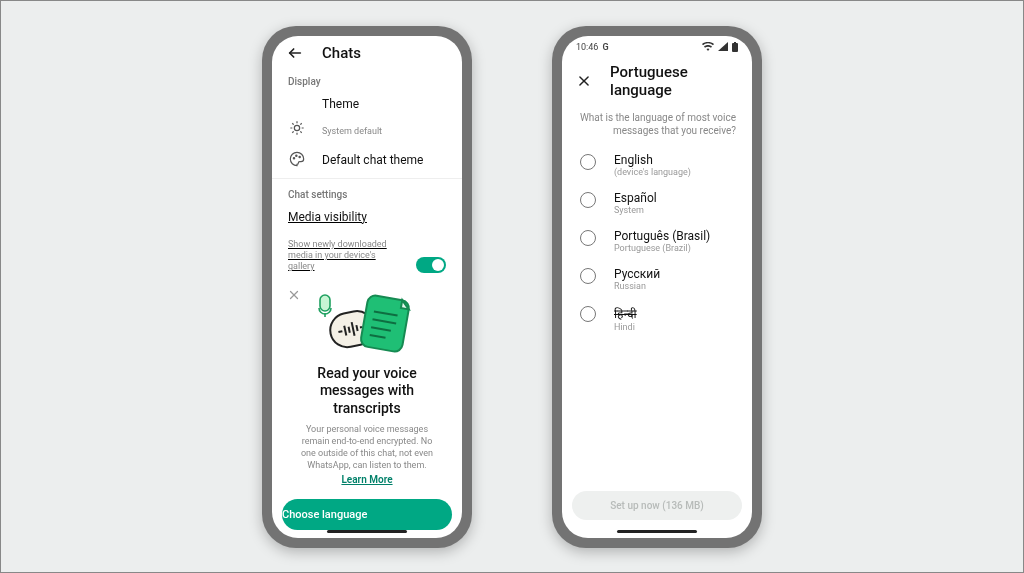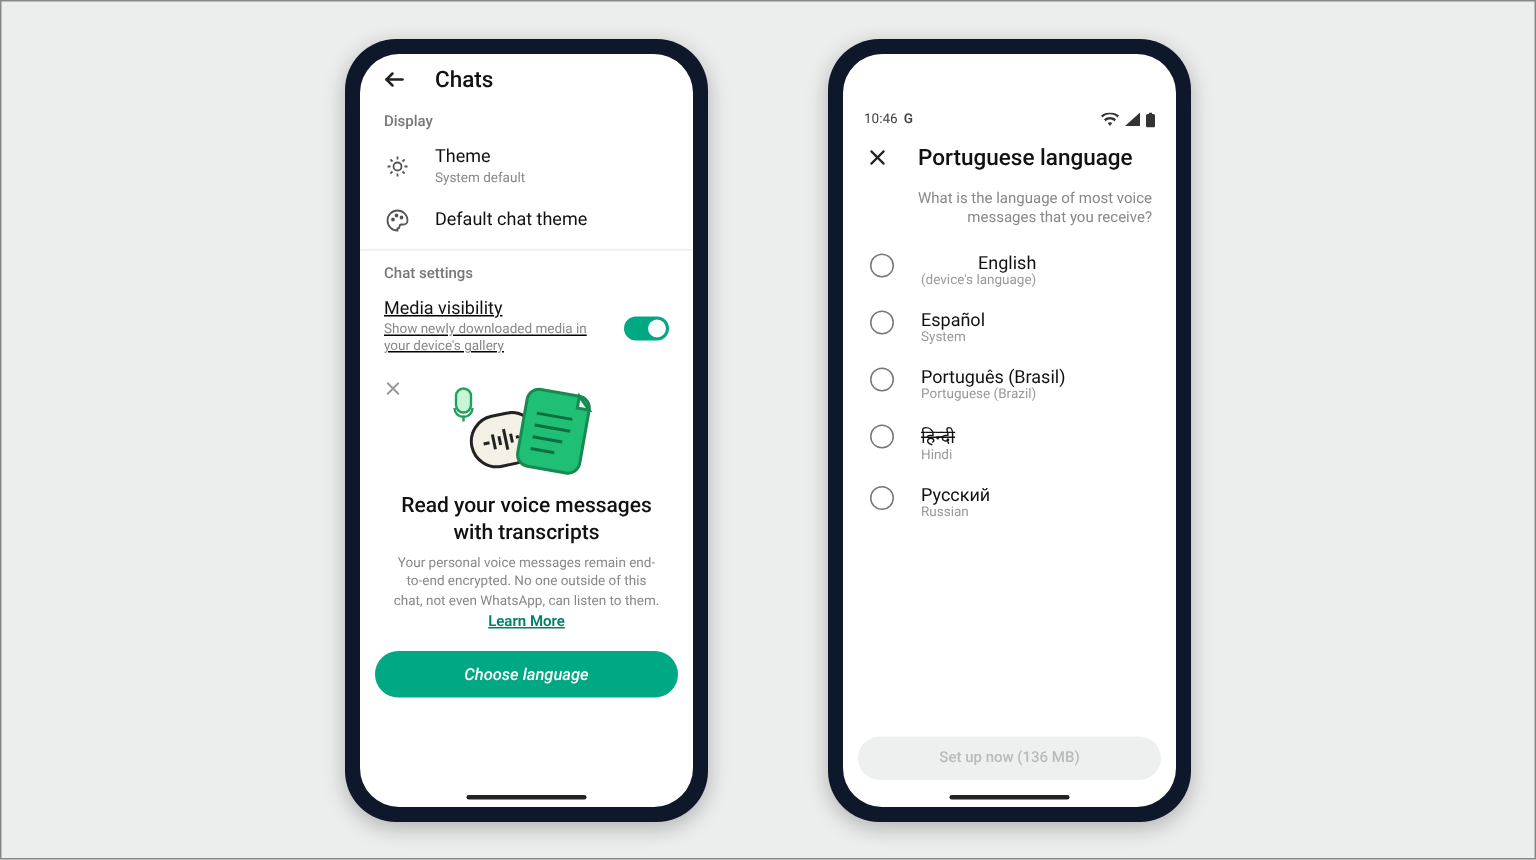--- a/index.html
+++ b/index.html
@@ -1,45 +1,45 @@
 <!DOCTYPE html>
 <html><head>
 <meta charset="utf-8">
 <style>
   html,body{margin:0;padding:0;font-family:Roboto,"Helvetica Neue",Arial,sans-serif;}
   body{background:#eceeee;width:1024px;height:573px;display:flex;justify-content:center;align-items:center;gap:80px;box-sizing:border-box;border:1px solid #888;}
-  .phone{width:242px;height:522px;background:#0f172a;border-radius:34px;padding:10px;box-sizing:border-box;position:relative;box-shadow:0 4px 14px rgba(0,0,0,.25);}
+  .phone{width:210px;height:522px;background:#737373;border-radius:34px;padding:10px;box-sizing:border-box;position:relative;box-shadow:0 4px 14px rgba(0,0,0,.25);}
   .screen{width:100%;height:100%;background:#fff;border-radius:26px;overflow:hidden;position:relative;display:flex;flex-direction:column;}
-  .status{height:16px;display:flex;justify-content:space-between;align-items:center;padding:3px 14px 0;font-size:9px;color:#444;margin-top:33px;}
+  .status{height:16px;display:flex;justify-content:space-between;align-items:center;padding:3px 14px 0;font-size:9px;color:#444;}
   .status .right{display:flex;gap:4px;align-items:center;}
   .header{display:flex;align-items:center;gap:18px;padding:8px 14px 8px 14px;}
   .header .back{width:18px;height:18px;display:flex;align-items:center;justify-content:center;}
   .header .title{font-size:15px;font-weight:500;color:#111;}
   .section-label{font-size:10px;color:#777;font-weight:500;padding:6px 16px 4px;}
-  .row{display:flex;gap:16px;padding:6px 16px;align-items:center;}
+  .row{display:flex;gap:16px;padding:6px 16px;align-items:flex-end;}
   .row-icon{width:18px;height:18px;flex:0 0 18px;display:flex;align-items:center;justify-content:center;color:#555;margin-top:1px;}
   .row-text{flex:1;}
   .row-title{font-size:12px;color:#111;line-height:1.25;}
-  .row-sub{font-size:9px;color:#888;line-height:1.25;margin-top:2px;}
+  .row-sub{font-size:9px;color:#888;line-height:1.25;margin-top:14px;}
   .switch{width:30px;height:16px;background:#00a884;border-radius:10px;position:relative;flex:0 0 30px;margin-top:2px;}
   .switch::after{content:"";position:absolute;right:2px;top:2px;width:12px;height:12px;background:#fff;border-radius:50%;}
   hr.sep{border:none;border-top:1px solid #eee;margin:4px 0;}
   .promo{position:relative;margin:4px 10px 0;padding:4px 6px 6px;text-align:center;}
   .promo .close{position:absolute;left:4px;top:4px;color:#999;width:16px;height:16px;display:flex;align-items:center;justify-content:center;}
   .promo-img{height:72px;display:flex;align-items:center;justify-content:center;margin-bottom:6px;}
   .promo h3{font-size:14px;font-weight:500;color:#111;margin:2px 10px 6px;line-height:1.25;}
   .promo p{font-size:9px;color:#888;margin:0 6px 2px;line-height:1.35;}
   .promo .learn{font-size:10px;font-weight:600;color:#008069;margin-top:2px;text-decoration:underline;}
-  .cta{margin:8px 10px 0;padding:9px 0;background:#00a884;color:#fff;border-radius:22px;text-align:center;font-size:11px;font-weight:500;font-style:italic;}
+  .cta{margin:8px 10px 0;padding:9px 0;background:#00a884;color:#fff;border-radius:22px;font-size:11px;font-weight:500;}
   .gesture{position:absolute;bottom:5px;left:50%;transform:translateX(-50%);width:80px;height:3px;background:#222;border-radius:2px;}
   
   .question{font-size:10px;color:#888;line-height:1.35;padding:4px 16px 8px;text-align:right;}
   .lang-row{display:flex;gap:18px;align-items:flex-start;padding:7px 18px;}
   .radio{width:14px;height:14px;border:1.5px solid #777;border-radius:50%;flex:0 0 14px;margin-top:1px;}
-  .lang-name{font-size:12px;color:#111;text-align:right;}
+  .lang-name{font-size:12px;color:#111;}
   .lang-sub{font-size:9px;color:#999;}
   .setup-btn{position:absolute;bottom:18px;left:10px;right:10px;padding:9px 0;background:#eef0ef;color:#b7bbb9;border-radius:22px;text-align:center;font-size:10px;font-weight:500;}
   .hindi-strike{text-decoration:line-through;}
   svg{display:block;}
 </style>
 </head>
 <body>
 
 <div class="phone">
   <div class="screen">
@@ -204,29 +204,29 @@
     <div class="lang-row">
       <div class="radio"></div>
       <div>
         <div class="lang-name">Português (Brasil)</div>
         <div class="lang-sub">Portuguese (Brazil)</div>
       </div>
     </div>
     <div class="lang-row">
       <div class="radio"></div>
       <div>
+        <div class="lang-name">Русский</div>
+        <div class="lang-sub">Russian</div>
+      </div>
+    </div>
+    <div class="lang-row">
+      <div class="radio"></div>
+      <div>
         <div class="lang-name hindi-strike">हिन्दी</div>
         <div class="lang-sub">Hindi</div>
-      </div>
-    </div>
-    <div class="lang-row">
-      <div class="radio"></div>
-      <div>
-        <div class="lang-name">Русский</div>
-        <div class="lang-sub">Russian</div>
       </div>
     </div>
 
     <div class="setup-btn">Set up now (136 MB)</div>
 
     <div class="gesture"></div>
   </div>
 </div>
 
 </body></html>

